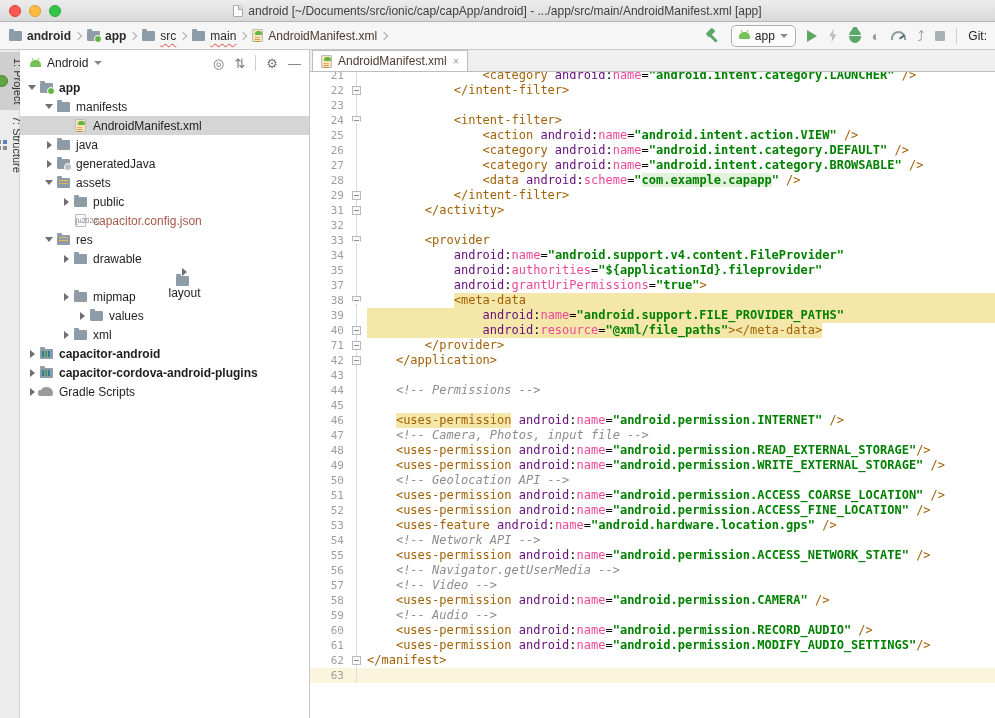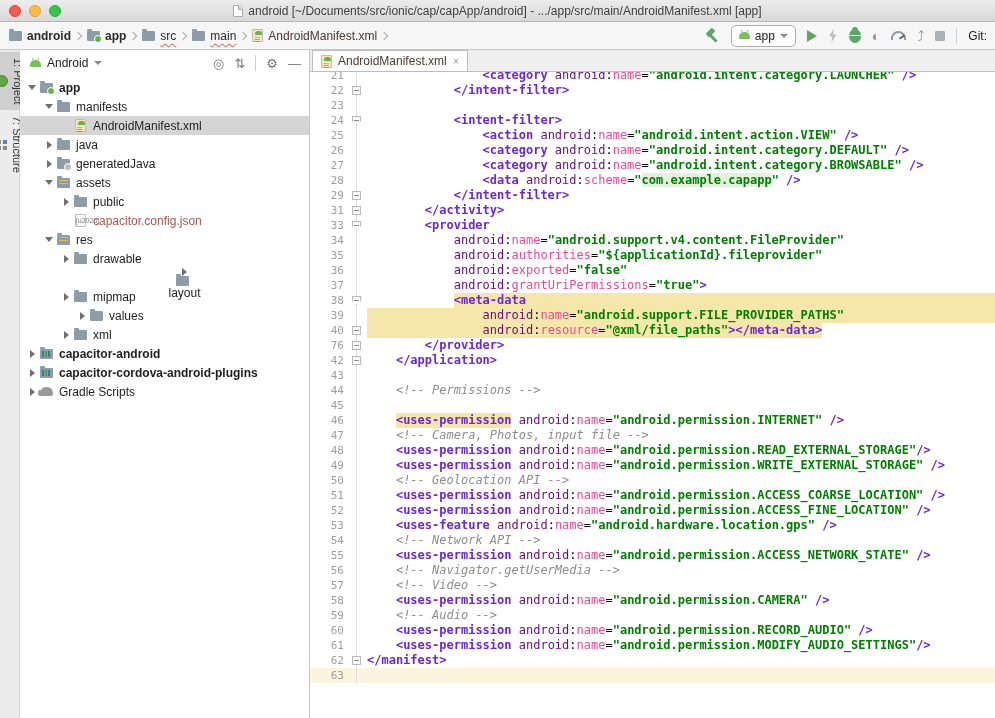--- a/index.html
+++ b/index.html
@@ -101,21 +101,21 @@
   .lnum { width: 40px; flex: none; text-align: right; padding-right: 6px; color: #9E9E9E; font-size: 11px; }
   .fold { width: 14px; flex: none; position: relative; background: linear-gradient(to right, transparent 6px, #DCDCDC 6px, #DCDCDC 7px, transparent 7px); }
   .fm { position: absolute; left: 2px; top: 3px; width: 9px; height: 9px; background: #F9F9F9; border: 1px solid #B9B9B9; }
   .fm::after { content:""; position:absolute; left:1px; top:3px; width:5px; height:1px; background:#8F8F8F; }
   .fm.s { clip-path: polygon(0 0,100% 0,100% 55%,50% 100%,0 55%); }
   .ctext { flex: 1; position: relative; padding-left: 3px; min-width: 0; }
   .ctext span { position: relative; z-index: 1; }
   .hl { position: absolute; top: 0; bottom: 0; background: #F5E7A9; z-index: 0; }
   .caret { position: absolute; top: 1px; width: 2px; height: 13px; background: #111; z-index: 2; }
   .st-s { color: #000000; }
-  .st-t { color: #6d28d9; font-weight: bold; }
+  .st-t { color: #a16207; font-weight: normal; }
   .st-n { color: #660E7A; }
   .st-a { color: #ec4899; }
   .st-v { color: #008000; font-weight: bold; }
   .st-g { color: #008000; font-weight: bold; background: #E3F2DD; }
   .st-c { color: #8C8C8C; font-style: italic; }
 </style>
 </head>
 <body>
 
 <div class="titlebar">
@@ -373,29 +373,29 @@
           <div class="cline"><div class="lnum">21</div><div class="fold"></div><div class="ctext"><span class="st-s">                </span><span class="st-t">&lt;category</span><span class="st-s"> </span><span class="st-n">android</span><span class="st-s">:</span><span class="st-a">name</span><span class="st-s">=</span><span class="st-v">"android.intent.category.LAUNCHER"</span><span class="st-s"> </span><span class="st-t">/&gt;</span></div></div>
           <div class="cline"><div class="lnum">22</div><div class="fold"><span class="fm e"></span></div><div class="ctext"><span class="st-s">            </span><span class="st-t">&lt;/intent-filter&gt;</span></div></div>
           <div class="cline"><div class="lnum">23</div><div class="fold"></div><div class="ctext"></div></div>
           <div class="cline"><div class="lnum">24</div><div class="fold"><span class="fm s"></span></div><div class="ctext"><span class="st-s">            </span><span class="st-t">&lt;intent-filter&gt;</span></div></div>
           <div class="cline"><div class="lnum">25</div><div class="fold"></div><div class="ctext"><span class="st-s">                </span><span class="st-t">&lt;action</span><span class="st-s"> </span><span class="st-n">android</span><span class="st-s">:</span><span class="st-a">name</span><span class="st-s">=</span><span class="st-v">"android.intent.action.VIEW"</span><span class="st-s"> </span><span class="st-t">/&gt;</span></div></div>
           <div class="cline"><div class="lnum">26</div><div class="fold"></div><div class="ctext"><span class="st-s">                </span><span class="st-t">&lt;category</span><span class="st-s"> </span><span class="st-n">android</span><span class="st-s">:</span><span class="st-a">name</span><span class="st-s">=</span><span class="st-v">"android.intent.category.DEFAULT"</span><span class="st-s"> </span><span class="st-t">/&gt;</span></div></div>
           <div class="cline"><div class="lnum">27</div><div class="fold"></div><div class="ctext"><span class="st-s">                </span><span class="st-t">&lt;category</span><span class="st-s"> </span><span class="st-n">android</span><span class="st-s">:</span><span class="st-a">name</span><span class="st-s">=</span><span class="st-v">"android.intent.category.BROWSABLE"</span><span class="st-s"> </span><span class="st-t">/&gt;</span></div></div>
           <div class="cline"><div class="lnum">28</div><div class="fold"></div><div class="ctext"><span class="st-s">                </span><span class="st-t">&lt;data</span><span class="st-s"> </span><span class="st-n">android</span><span class="st-s">:</span><span class="st-a">scheme</span><span class="st-s">=</span><span class="st-v">"</span><span class="st-g">com.example.capapp</span><span class="st-v">"</span><span class="st-s"> </span><span class="st-t">/&gt;</span></div></div>
           <div class="cline"><div class="lnum">29</div><div class="fold"><span class="fm e"></span></div><div class="ctext"><span class="st-s">            </span><span class="st-t">&lt;/intent-filter&gt;</span></div></div>
           <div class="cline"><div class="lnum">31</div><div class="fold"><span class="fm e"></span></div><div class="ctext"><span class="st-s">        </span><span class="st-t">&lt;/activity&gt;</span></div></div>
+          <div class="cline"><div class="lnum">32</div><div class="fold"></div><div class="ctext"></div></div>
           <div class="cline"><div class="lnum">33</div><div class="fold"><span class="fm s"></span></div><div class="ctext"><span class="st-s">        </span><span class="st-t">&lt;provider</span></div></div>
           <div class="cline"><div class="lnum">34</div><div class="fold"></div><div class="ctext"><span class="st-s">            </span><span class="st-n">android</span><span class="st-s">:</span><span class="st-a">name</span><span class="st-s">=</span><span class="st-v">"android.support.v4.content.FileProvider"</span></div></div>
           <div class="cline"><div class="lnum">35</div><div class="fold"></div><div class="ctext"><span class="st-s">            </span><span class="st-n">android</span><span class="st-s">:</span><span class="st-a">authorities</span><span class="st-s">=</span><span class="st-v">"${applicationId}.fileprovider"</span></div></div>
-          <div class="cline"><div class="lnum">36</div><div class="fold"></div><div class="ctext"><span class="st-s">            </span><span class="st-n">android</span><span class="st-s">:</span><span class="st-a">exported</span><span class="st-s">=</span><span class="st-v">"false"</span></div></div>
           <div class="cline"><div class="lnum">37</div><div class="fold"></div><div class="ctext"><span class="st-s">            </span><span class="st-n">android</span><span class="st-s">:</span><span class="st-a">grantUriPermissions</span><span class="st-s">=</span><span class="st-v">"true"</span><span class="st-t">&gt;</span></div></div>
           <div class="cline"><div class="lnum">38</div><div class="fold"><span class="fm s"></span></div><div class="ctext"><div class="hl" style="left: calc(12ch + 3px); right: 0px;"></div><span class="st-s">            </span><span class="st-t">&lt;meta-data</span></div></div>
           <div class="cline"><div class="lnum">39</div><div class="fold"></div><div class="ctext"><div class="hl" style="left: calc(0ch + 3px); right: 0px;"></div><span class="st-s">                </span><span class="st-n">android</span><span class="st-s">:</span><span class="st-a">name</span><span class="st-s">=</span><span class="st-v">"android.support.FILE_PROVIDER_PATHS"</span></div></div>
           <div class="cline"><div class="lnum">40</div><div class="fold"><span class="fm e"></span></div><div class="ctext"><div class="hl" style="left: calc(0ch + 3px); width: 63ch;"></div><span class="st-s">                </span><span class="st-n">android</span><span class="st-s">:</span><span class="st-a">resource</span><span class="st-s">=</span><span class="st-v">"@xml/file_paths"</span><span class="st-t">&gt;&lt;/meta-data&gt;</span></div></div>
-          <div class="cline"><div class="lnum">76</div><div class="fold"><span class="fm e"></span></div><div class="ctext"><span class="st-s">        </span><span class="st-t">&lt;/provider&gt;</span></div></div>
+          <div class="cline"><div class="lnum">71</div><div class="fold"><span class="fm e"></span></div><div class="ctext"><span class="st-s">        </span><span class="st-t">&lt;/provider&gt;</span></div></div>
           <div class="cline"><div class="lnum">42</div><div class="fold"><span class="fm e"></span></div><div class="ctext"><span class="st-s">    </span><span class="st-t">&lt;/application&gt;</span></div></div>
           <div class="cline"><div class="lnum">43</div><div class="fold"></div><div class="ctext"></div></div>
           <div class="cline"><div class="lnum">44</div><div class="fold"></div><div class="ctext"><span class="st-s">    </span><span class="st-c">&lt;!-- Permissions --&gt;</span></div></div>
           <div class="cline"><div class="lnum">45</div><div class="fold"></div><div class="ctext"></div></div>
           <div class="cline"><div class="lnum">46</div><div class="fold"></div><div class="ctext"><div class="hl" style="left: calc(4ch + 3px); width: 16ch;"></div><span class="st-s">    </span><span class="st-t">&lt;uses-permission</span><span class="st-s"> </span><span class="st-n">android</span><span class="st-s">:</span><span class="st-a">name</span><span class="st-s">=</span><span class="st-v">"android.permission.INTERNET"</span><span class="st-s"> </span><span class="st-t">/&gt;</span></div></div>
           <div class="cline"><div class="lnum">47</div><div class="fold"></div><div class="ctext"><span class="st-s">    </span><span class="st-c">&lt;!-- Camera, Photos, input file --&gt;</span></div></div>
           <div class="cline"><div class="lnum">48</div><div class="fold"></div><div class="ctext"><span class="st-s">    </span><span class="st-t">&lt;uses-permission</span><span class="st-s"> </span><span class="st-n">android</span><span class="st-s">:</span><span class="st-a">name</span><span class="st-s">=</span><span class="st-v">"android.permission.READ_EXTERNAL_STORAGE"</span><span class="st-t">/&gt;</span></div></div>
           <div class="cline"><div class="lnum">49</div><div class="fold"></div><div class="ctext"><span class="st-s">    </span><span class="st-t">&lt;uses-permission</span><span class="st-s"> </span><span class="st-n">android</span><span class="st-s">:</span><span class="st-a">name</span><span class="st-s">=</span><span class="st-v">"android.permission.WRITE_EXTERNAL_STORAGE"</span><span class="st-s"> </span><span class="st-t">/&gt;</span></div></div>
           <div class="cline"><div class="lnum">50</div><div class="fold"></div><div class="ctext"><span class="st-s">    </span><span class="st-c">&lt;!-- Geolocation API --&gt;</span></div></div>
           <div class="cline"><div class="lnum">51</div><div class="fold"></div><div class="ctext"><span class="st-s">    </span><span class="st-t">&lt;uses-permission</span><span class="st-s"> </span><span class="st-n">android</span><span class="st-s">:</span><span class="st-a">name</span><span class="st-s">=</span><span class="st-v">"android.permission.ACCESS_COARSE_LOCATION"</span><span class="st-s"> </span><span class="st-t">/&gt;</span></div></div>

